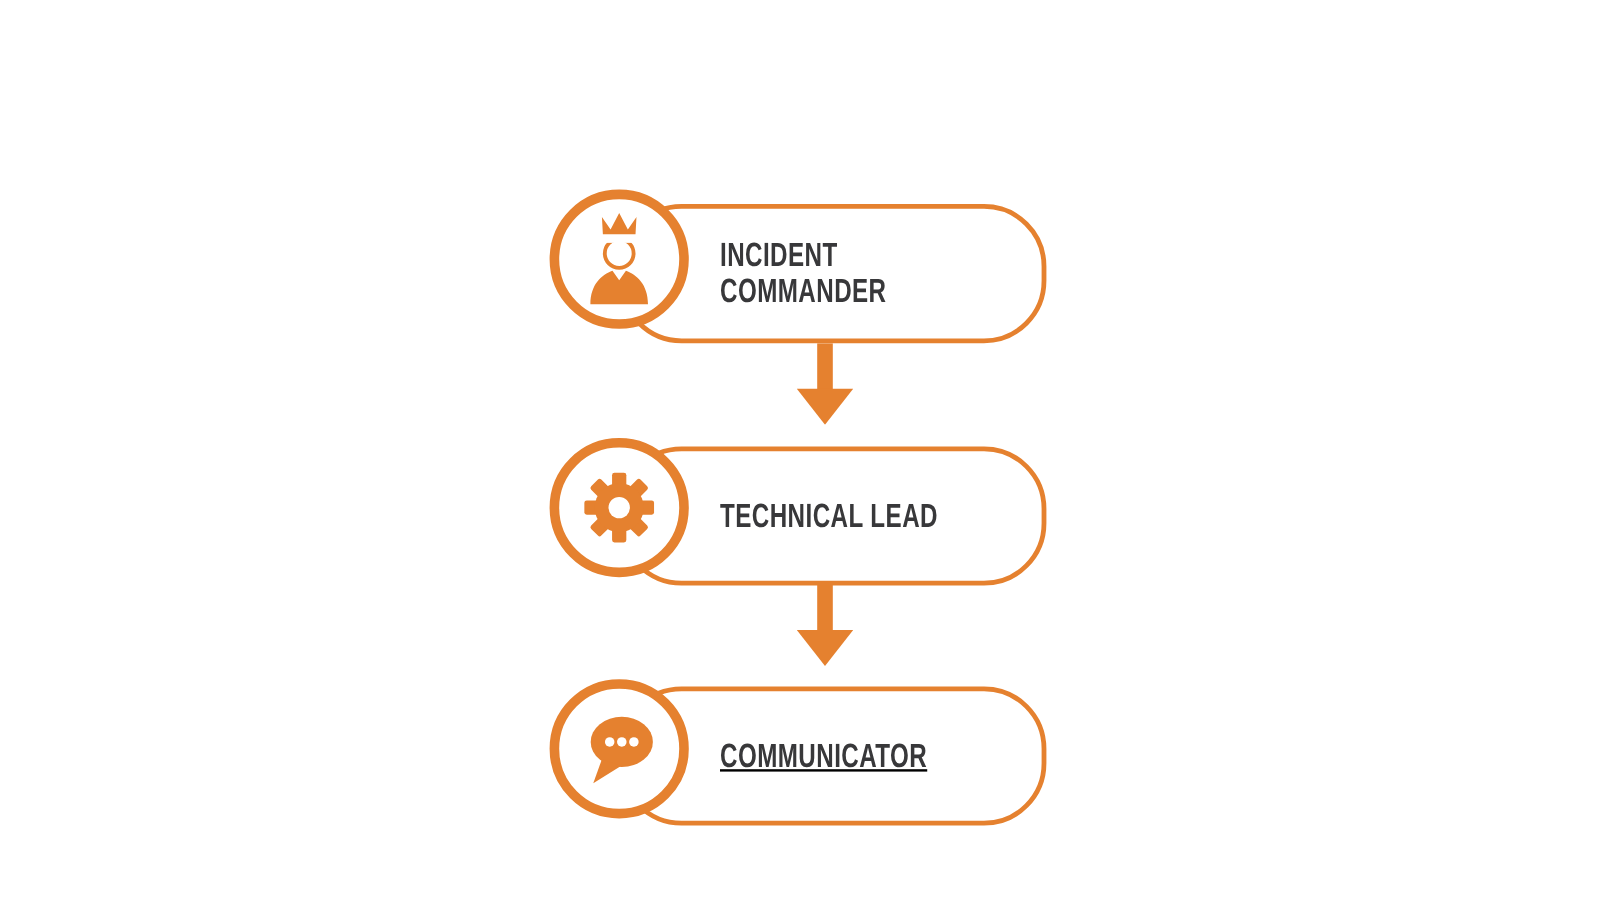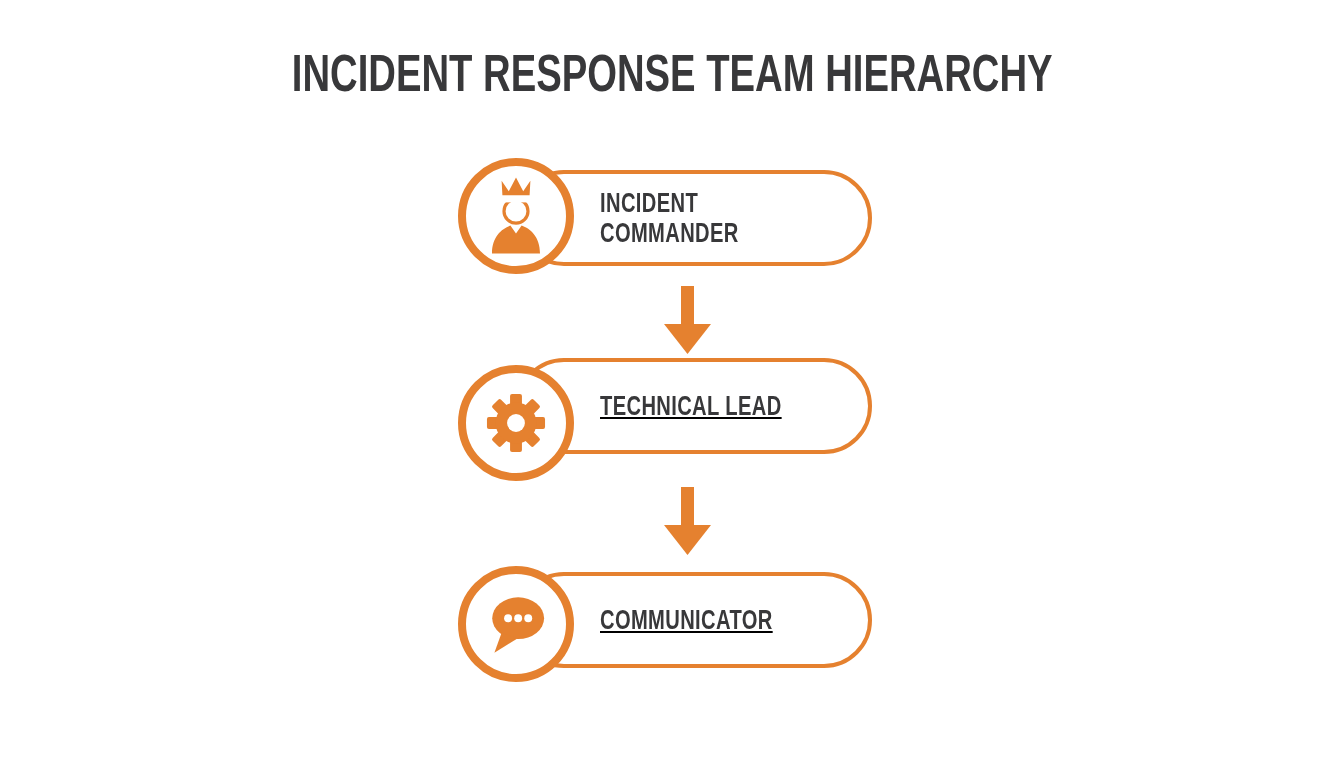--- a/index.html
+++ b/index.html
@@ -32,21 +32,21 @@
     transform: scale(0.75, 1);
     transform-origin: center top;
   }
 
   
   .node { position: absolute; left: 0; top: 0; }
   .pill {
     position: absolute;
     left: 516px;
     width: 356px;
-    height: 96px;
+    height: 116px;
     border: 4px solid var(--accent);
     border-radius: 52px;
     background: #fff;
     display: flex;
     align-items: center;
     padding-left: 80px;
     z-index: 1;
   }
   .label {
     font-size: 28px;
@@ -71,42 +71,39 @@
     background: #fff;
     z-index: 2;
     display: flex;
     align-items: center;
     justify-content: center;
     color: var(--accent);
   }
   .badge svg { display: block; }
 
   .pill-1 { top: 170px; }  .badge-1 { top: 158px; }
-  .pill-2 { top: 358px; text-decoration: underline; }  .badge-2 { top: 365px; }
+  .pill-2 { top: 372px; }  .badge-2 { top: 365px; }
   .pill-3 { top: 572px; text-decoration: underline; }  .badge-3 { top: 566px; }
 
   
   .arrow {
     position: absolute;
     left: 664px;
     width: 47px;
     height: 68px;
     color: var(--accent);
   }
   .arrow-1 { top: 286px; }
   .arrow-2 { top: 487px; }
 </style>
 </head>
 <body>
 
 <div class="canvas">
 
-  <h1 class="title">
-    <span class="condense">INCIDENT RESPONSE TEAM HIERARCHY</span>
-  </h1>
 
   <div class="node">
     <div class="pill pill-1">
       <span class="label">INCIDENT
 COMMANDER</span>
     </div>
     <div class="badge badge-1">
       <svg width="64" height="80" viewBox="0 0 80 100" fill="currentColor">
         <circle cx="40" cy="44" r="15" fill="none" stroke="currentColor" stroke-width="4"></circle>
         <rect x="16" y="25" width="48" height="8" fill="#ffffff"></rect>

